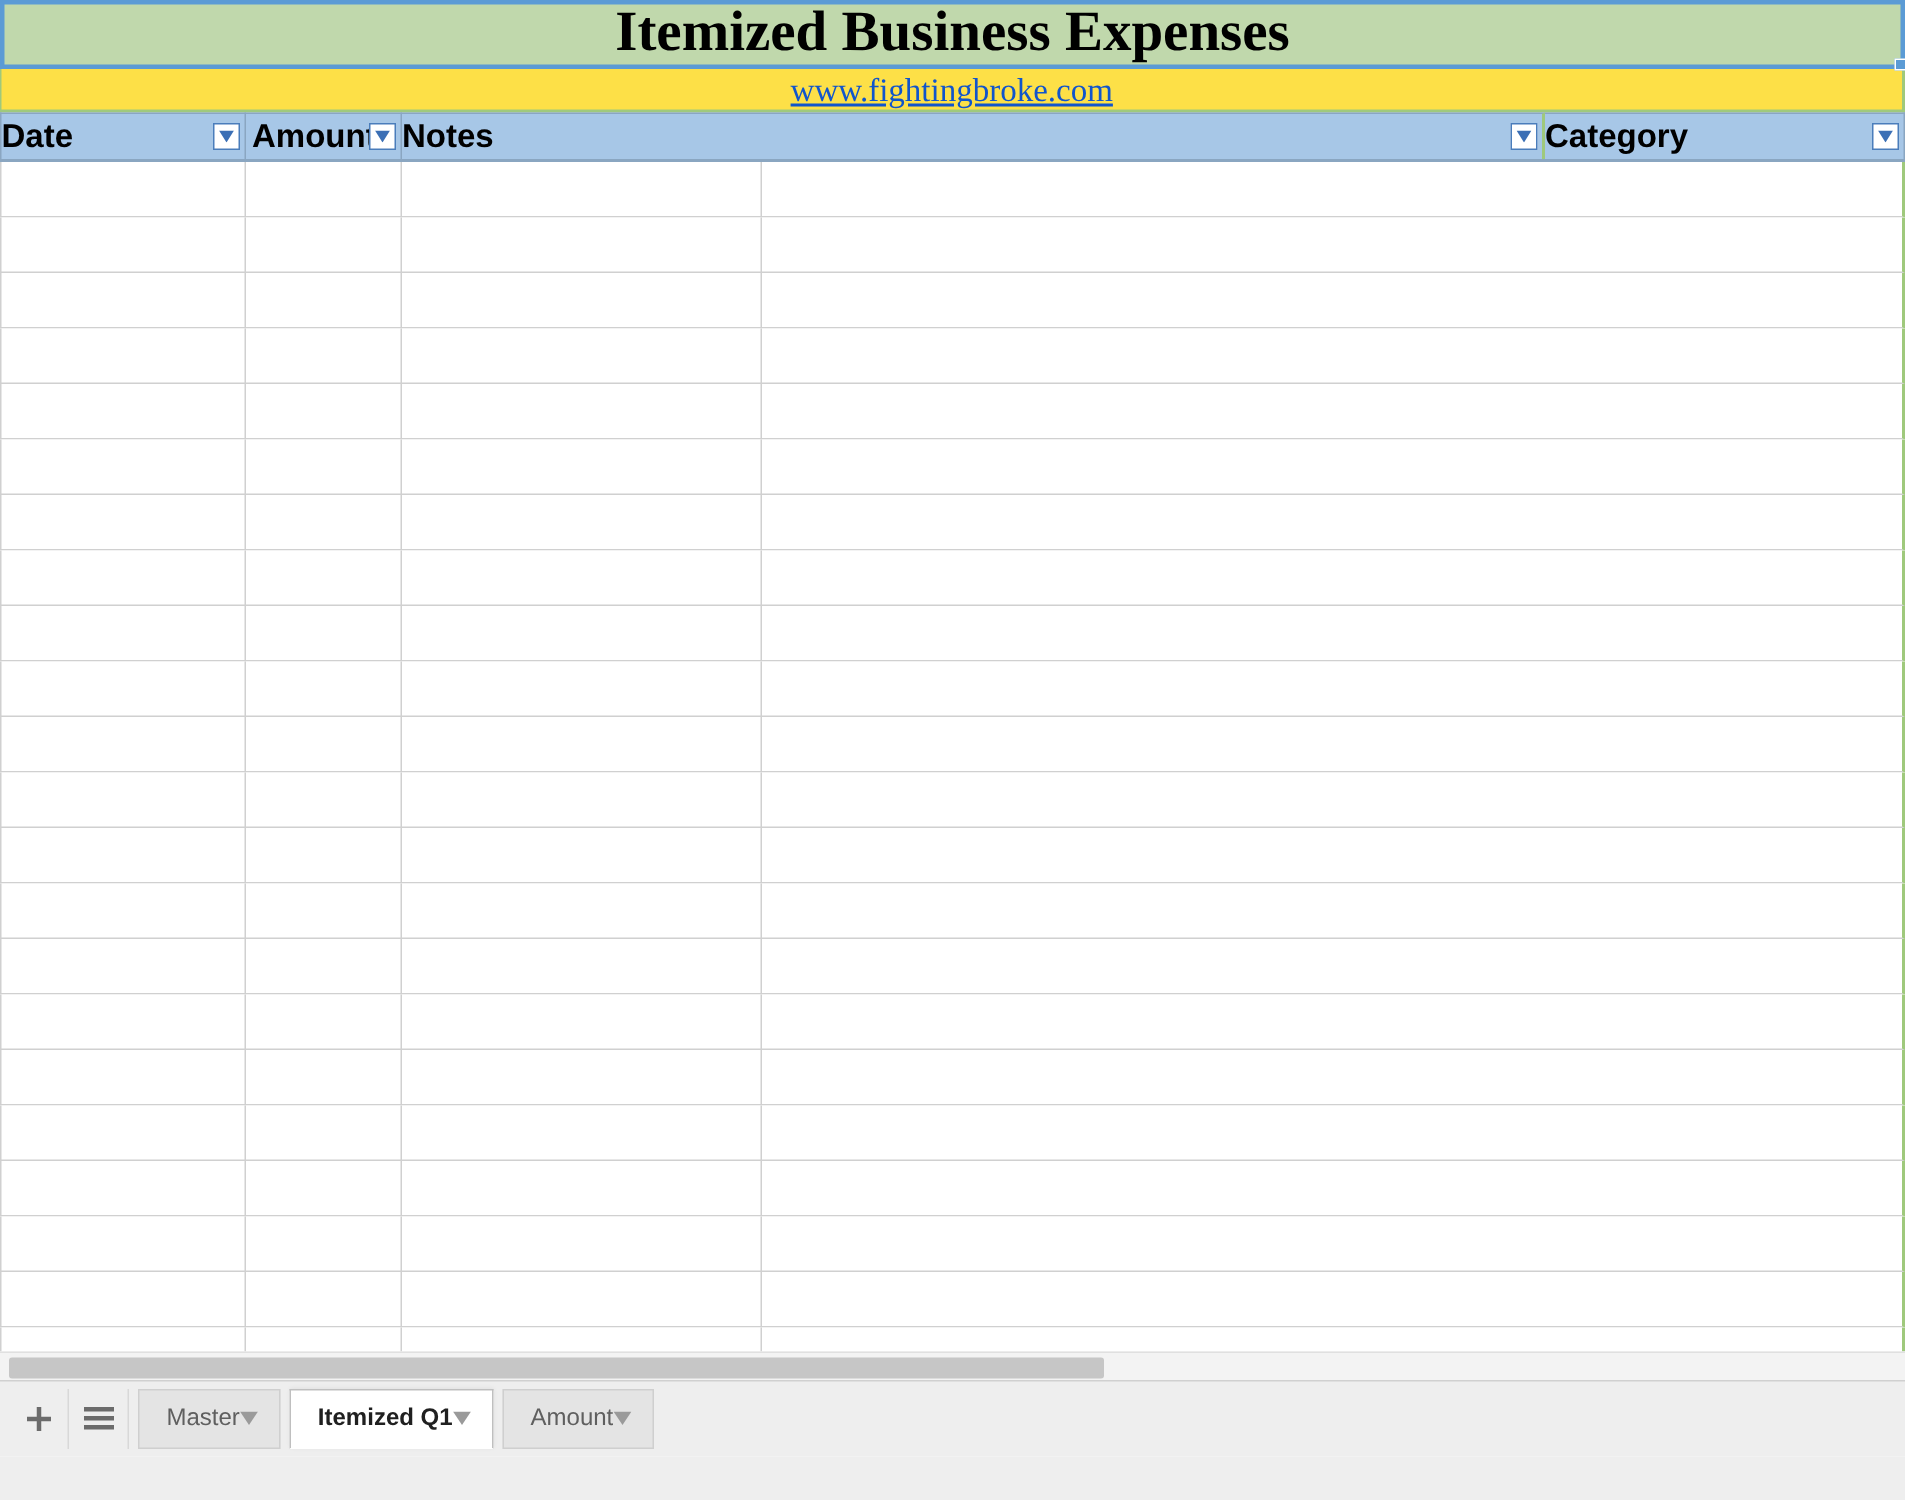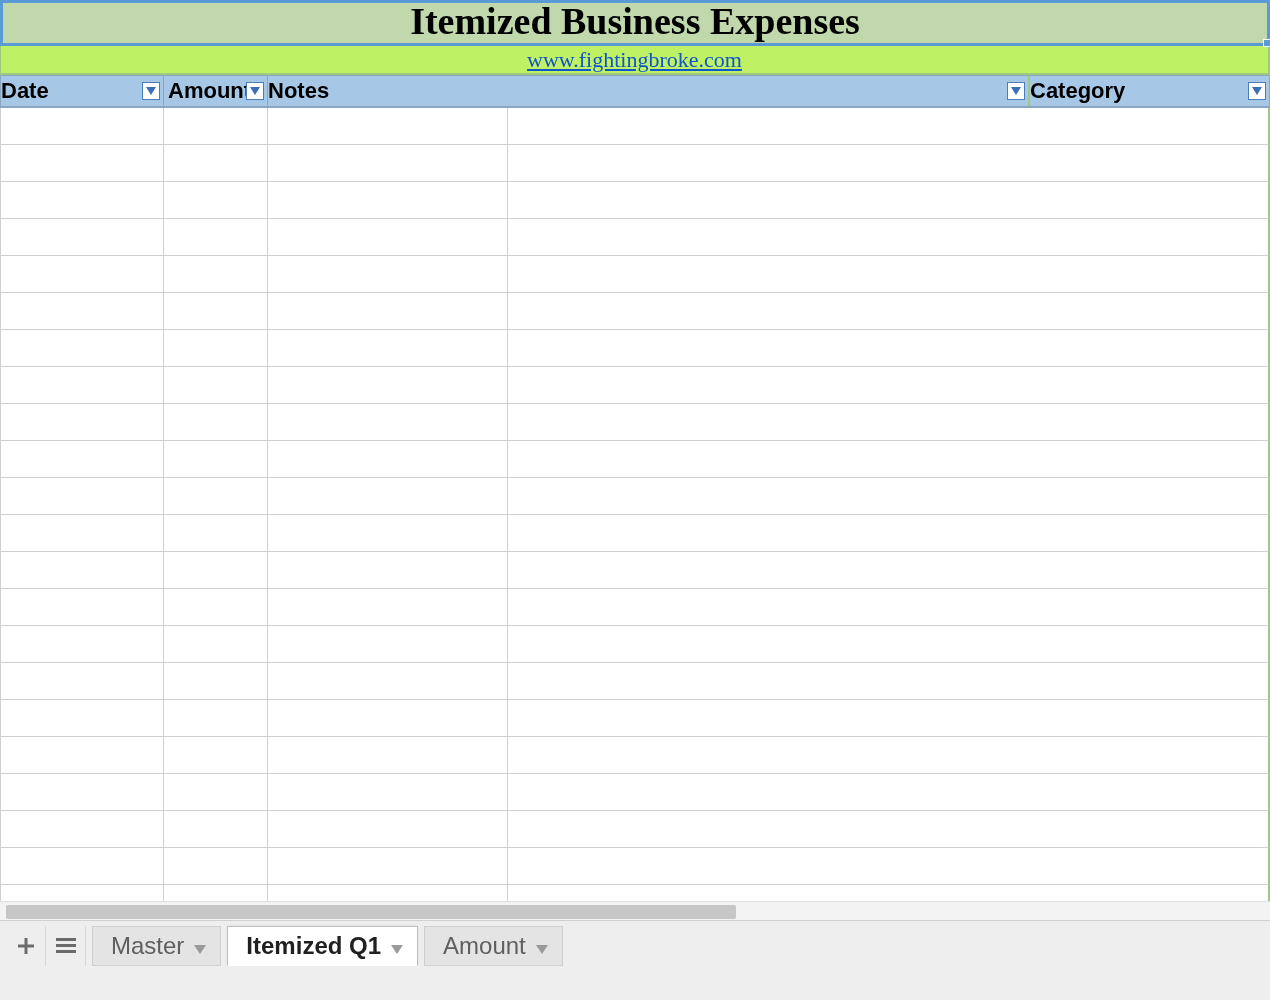--- a/index.html
+++ b/index.html
@@ -42,21 +42,21 @@
     bottom: -4px;
     width: 8px;
     height: 8px;
     background: #5b9bd5;
     border: 1px solid #fff;
   }
 
   
   .link-row {
     height: 30px;
-    background: #bef264;
+    background: #fde047;
     border-left: 1px solid #9fc97c;
     border-right: 2px solid #9fc97c;
     border-bottom: 2px solid #9fc97c;
     display: flex;
     align-items: center;
     justify-content: center;
   }
   .link-row a {
     font-family: Georgia, "Times New Roman", serif;
     font-size: 22px;
@@ -170,22 +170,21 @@
     border-right: 1px solid #d8d8d8;
   }
   .icon-btn:last-of-type { border-right: none; }
 
   .tab {
     height: 40px;
     padding: 0 14px 0 18px;
     margin-left: 6px;
     display: flex;
     align-items: center;
-    gap: 10px;
-    font-size: 24px;
+    font-size: 16px;
     color: #5f5f5f;
     background: #e4e4e4;
     border: 1px solid #cfcfcf;
     border-bottom: 1px solid #cfcfcf;
     cursor: pointer;
     position: relative;
   }
   .tab.active {
     background: #ffffff;
     color: #202020;

